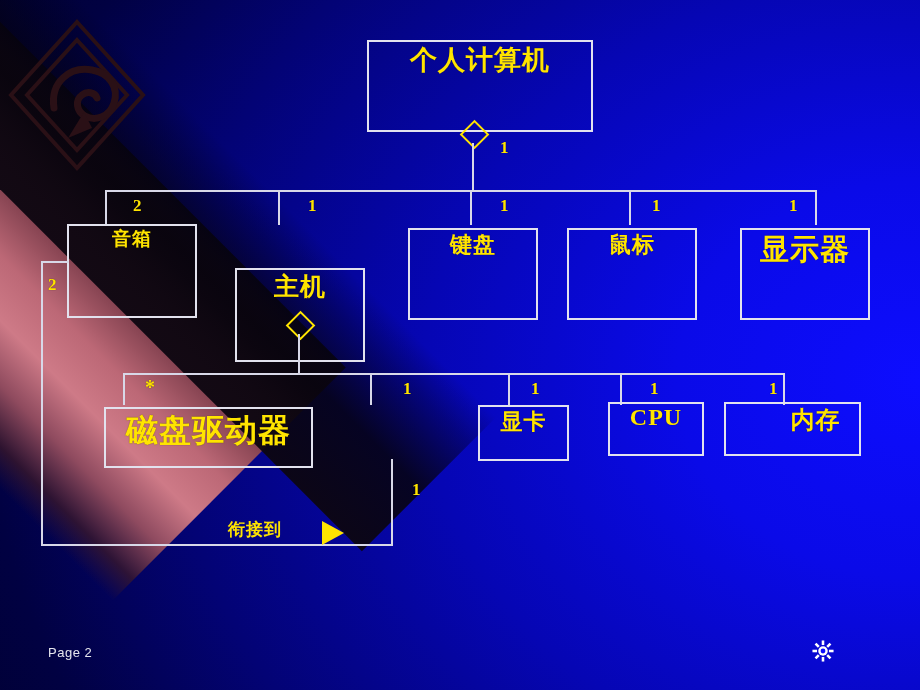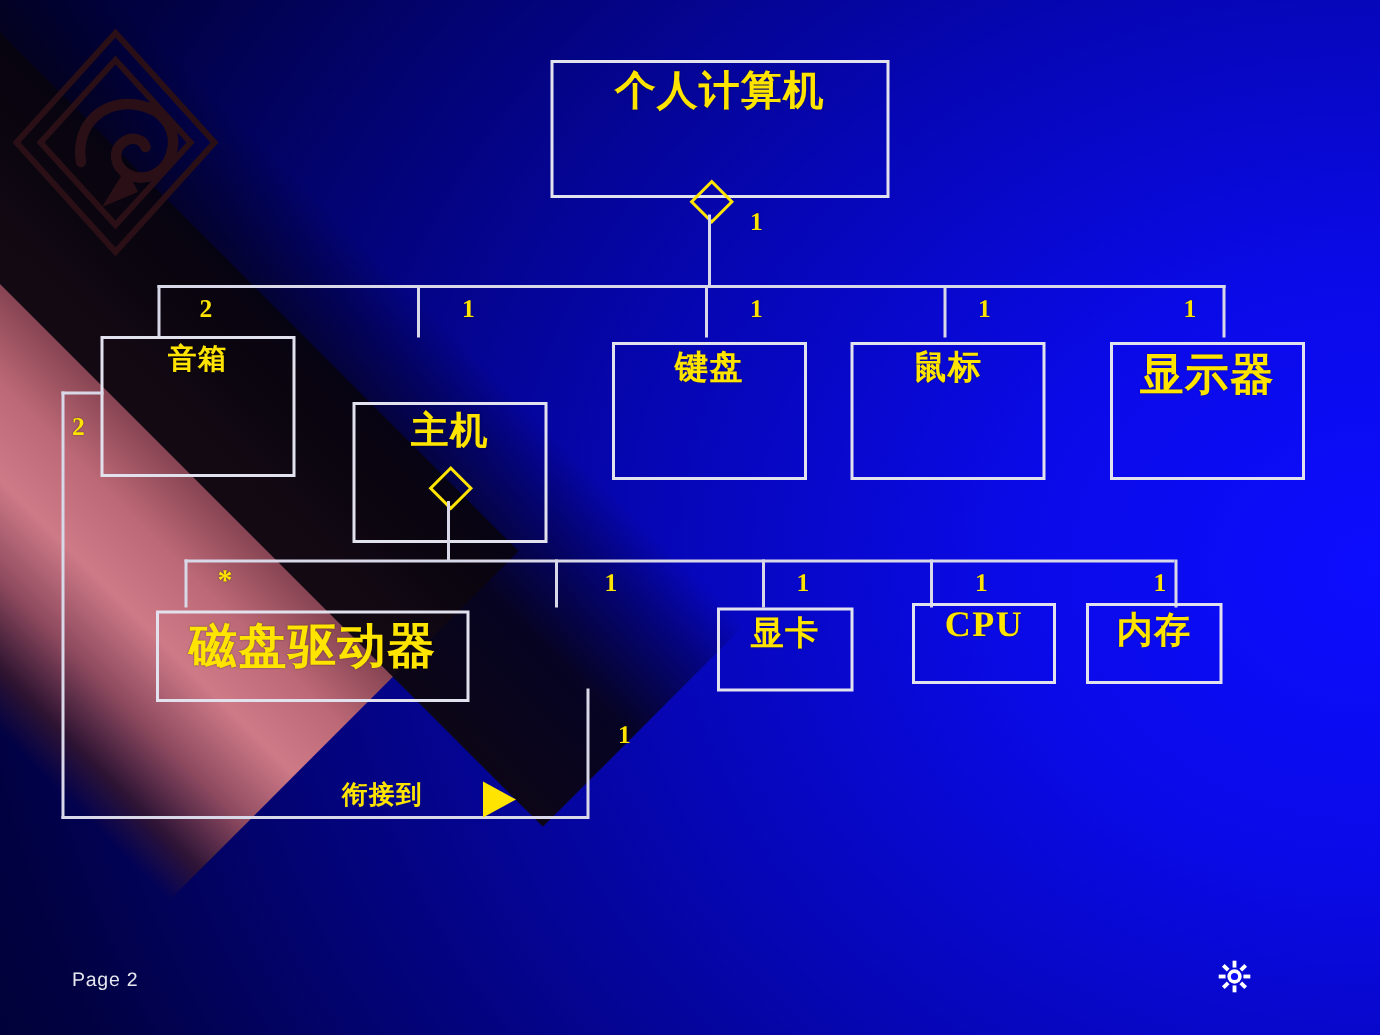--- a/index.html
+++ b/index.html
@@ -222,21 +222,21 @@
 
 
   <div class="node" style="left:478px; top:405px; width:87px; height:52px; font-size:22px;">
     <span class="label">显卡</span>
   </div>
 
   <div class="node" style="left:592px; top:402px; width:92px; height:50px; font-size:24px; font-family:'Liberation Serif', serif;margin-left:16px;">
     <span class="label">CPU</span>
   </div>
 
-  <div class="node" style="left:724px; top:402px; width:87px; height:50px; font-size:24px;">
+  <div class="node" style="left:724px; top:402px; width:87px; height:50px; font-size:24px;padding-left:46px;">
     <span class="label">内存</span>
   </div>
 
   <div class="line vline" style="left:391px; top:459px; height:85px;"></div>
   <div class="mult" style="left:412px; top:480px;">1</div>
 
   <div class="line hline" style="left:41px; top:544px; width:352px;"></div>
 
   <div class="line vline" style="left:41px; top:261px; height:285px;"></div>
   <div class="line hline" style="left:41px; top:261px; width:28px;"></div>

